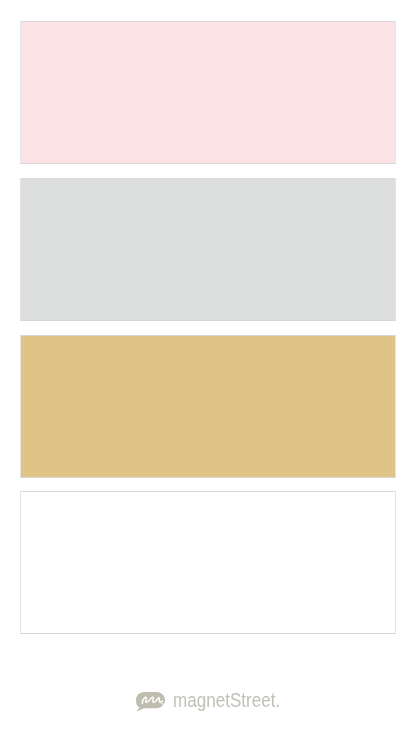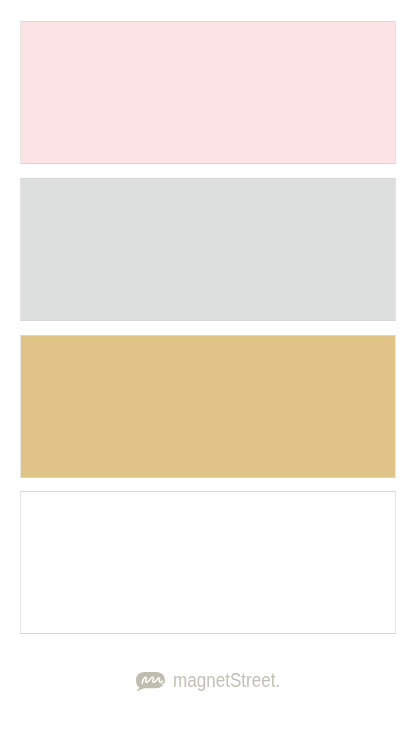--- a/index.html
+++ b/index.html
@@ -19,21 +19,21 @@
   }
   .swatch {
     position: absolute;
     left: 20.5px;
     width: 375px;
     box-sizing: border-box;
   }
   .footer {
     position: absolute;
     left: 0;
-    top: 660px;
+    top: 680px;
     width: 416px;
     height: 40px;
   }
   .logo-mark {
     position: absolute;
     left: 136px;
     top: 12px;
     display: block;
     width: 29px;
     height: 19px;

